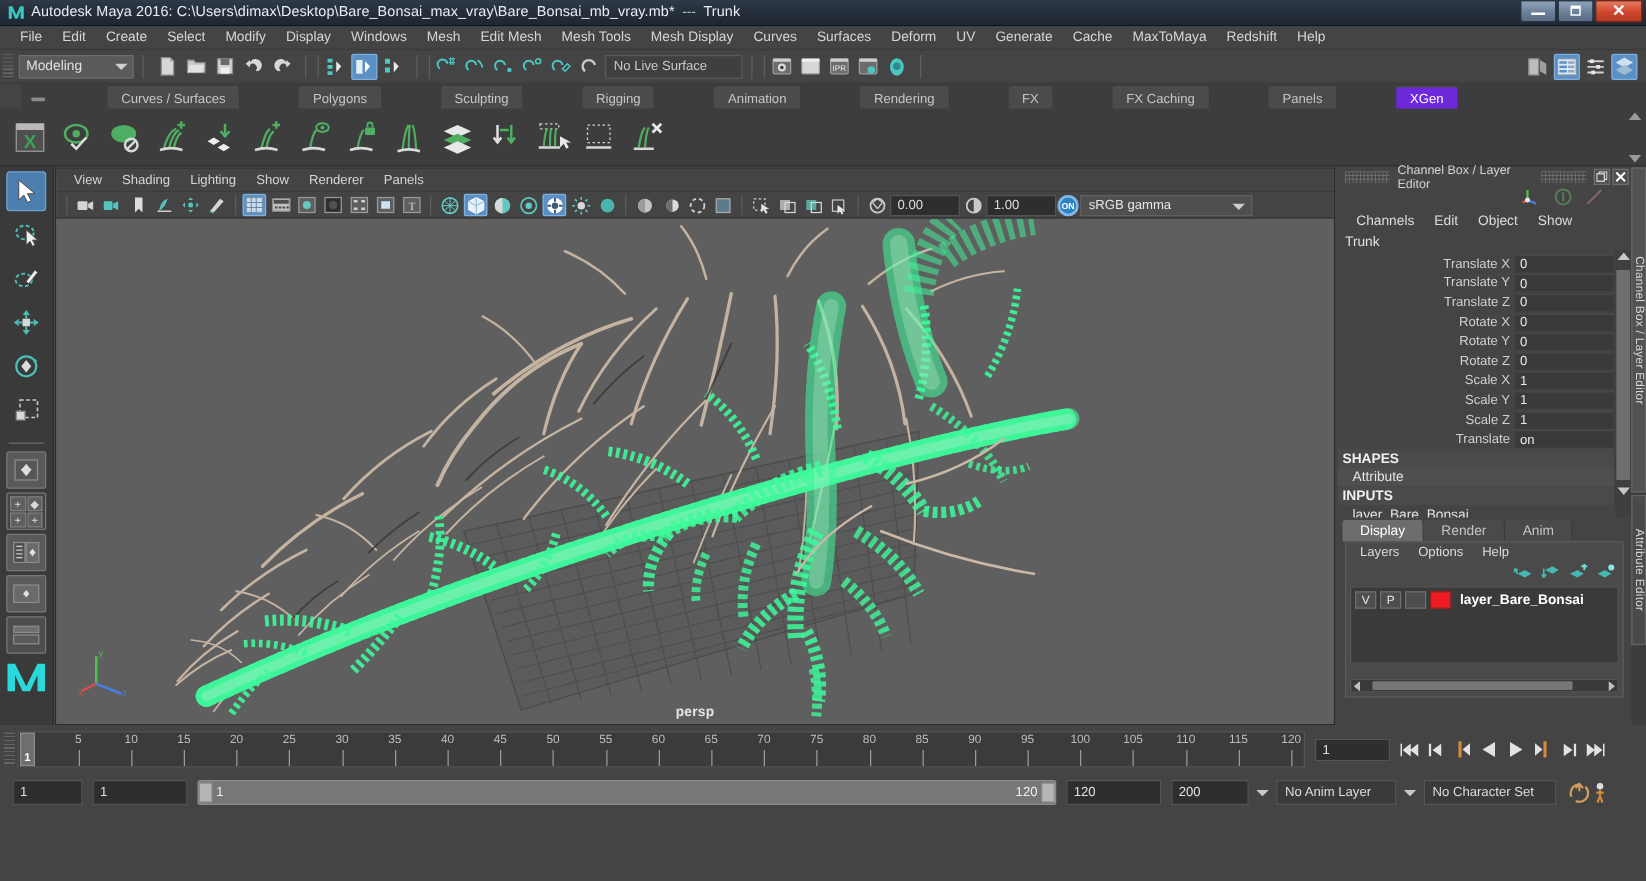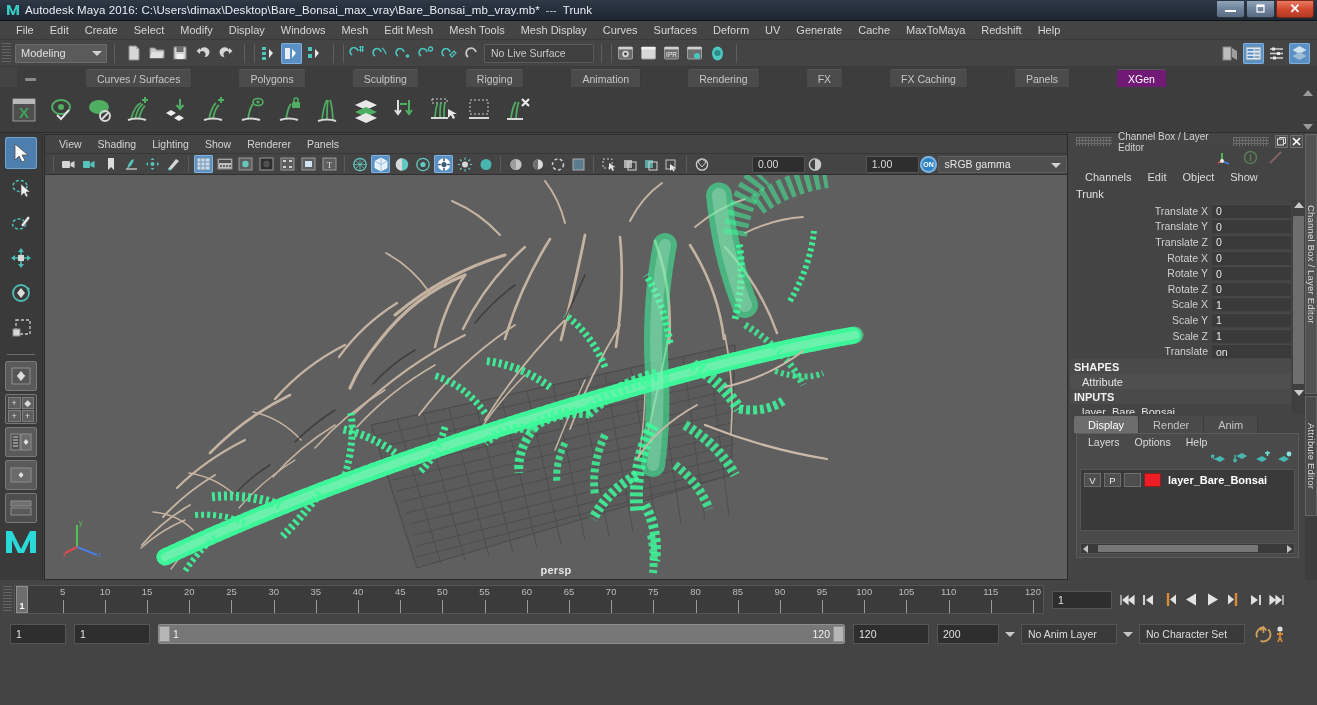--- a/index.html
+++ b/index.html
@@ -84,21 +84,21 @@
     background:#3d3d3d; display:flex; align-items:flex-end; padding-left:4px;gap:47px;
   }
   .shelf-handle{ width:18px;height:16px;display:flex;align-items:center;justify-content:center;}
   .shelf-handle .bar{width:11px;height:3px;background:#8a8a8a;border-radius:1px;}
   .shelf-tab{
     height:18px; padding:0 11px; display:flex;align-items:center;
     font-size:10.5px; color:#c6c6c6; background:#4b4b4b;
     border-right:1px solid #3a3a3a; border-top:1px solid #555;
     border-radius:3px 3px 0 0;
   }
-  .shelf-tab.active{ background:#701a75; color:#ffffff; }
+  .shelf-tab.active{ background:#6d28d9; color:#ffffff; }
   .shelf-row{
     position:absolute; left:0; top:87px; width:1317px; height:46px;
     background:#3d3d3d; display:flex; align-items:center; padding-left:6px;
     border-bottom:1px solid #2e2e2e;
   }
   .shelf-icon{
     width:36px;height:36px; margin-right:2px; flex:none;
     display:flex;align-items:center;justify-content:center;
   }
   .shelf-scroll{
@@ -144,21 +144,21 @@
     border-bottom:1px solid #303030;
   }
   .vtb{
     width:19px;height:18px;margin:0 1px;flex:none;border-radius:2px;
     display:flex;align-items:center;justify-content:center;
   }
   .vtb.on{ background:#5b90c4; box-shadow:inset 0 0 0 1px #80b2de;}
   .vsep{ width:1px;height:16px;background:#5c5c5c;margin:0 4px;flex:none;}
   .vnum{
     width:56px;height:17px;background:#2e2e2e;border:1px solid #545454;border-radius:1px;
-    color:#dcdcdc;font-size:10.5px;display:flex;align-items:center;padding-left:5px;margin-left:40px;
+    color:#dcdcdc;font-size:10.5px;display:flex;align-items:center;padding-left:5px;
   }
   .gamma-box{
     width:138px;height:17px;background:#4f4f4f;border:1px solid #606060;border-radius:1px;
     color:#e6e6e6;font-size:10.5px;display:flex;align-items:center;padding-left:6px;position:relative;
   }
   .gamma-arrow{position:absolute;right:5px;top:6px;width:0;height:0;
     border-left:5px solid transparent;border-right:5px solid transparent;border-top:5px solid #cfcfcf;}
   .vp-canvas{
     position:relative; height:406px; background:#5f5f5f; overflow:hidden;
   }

